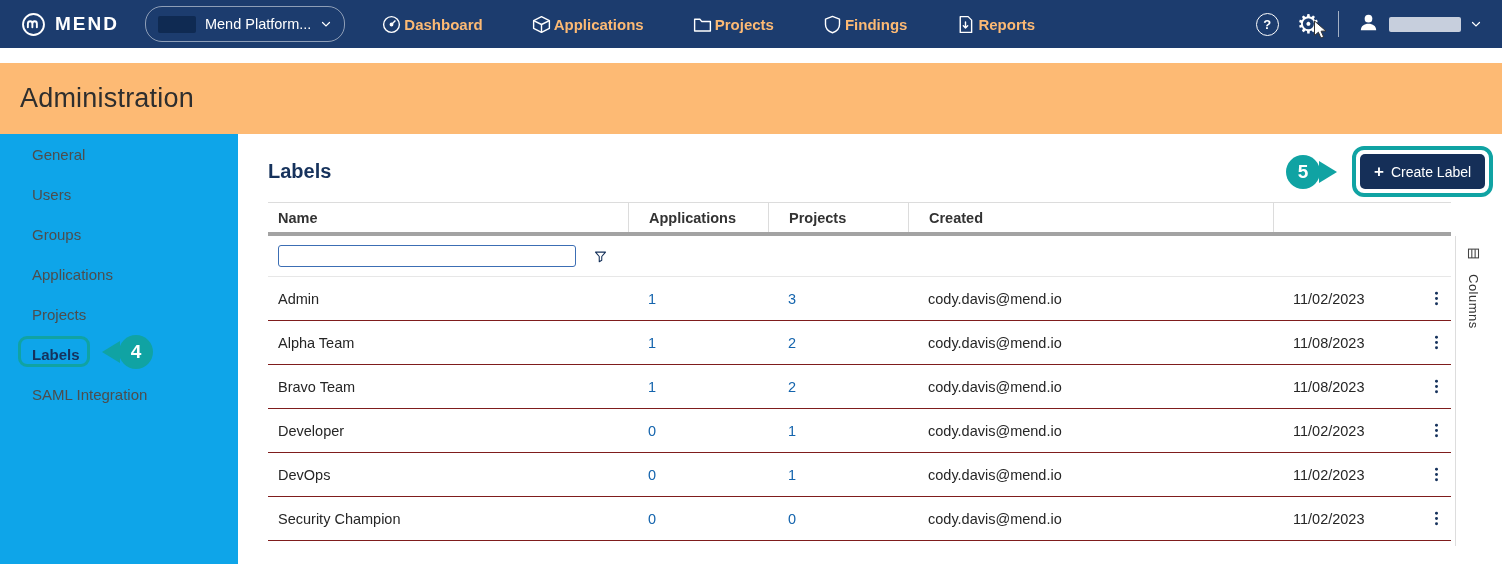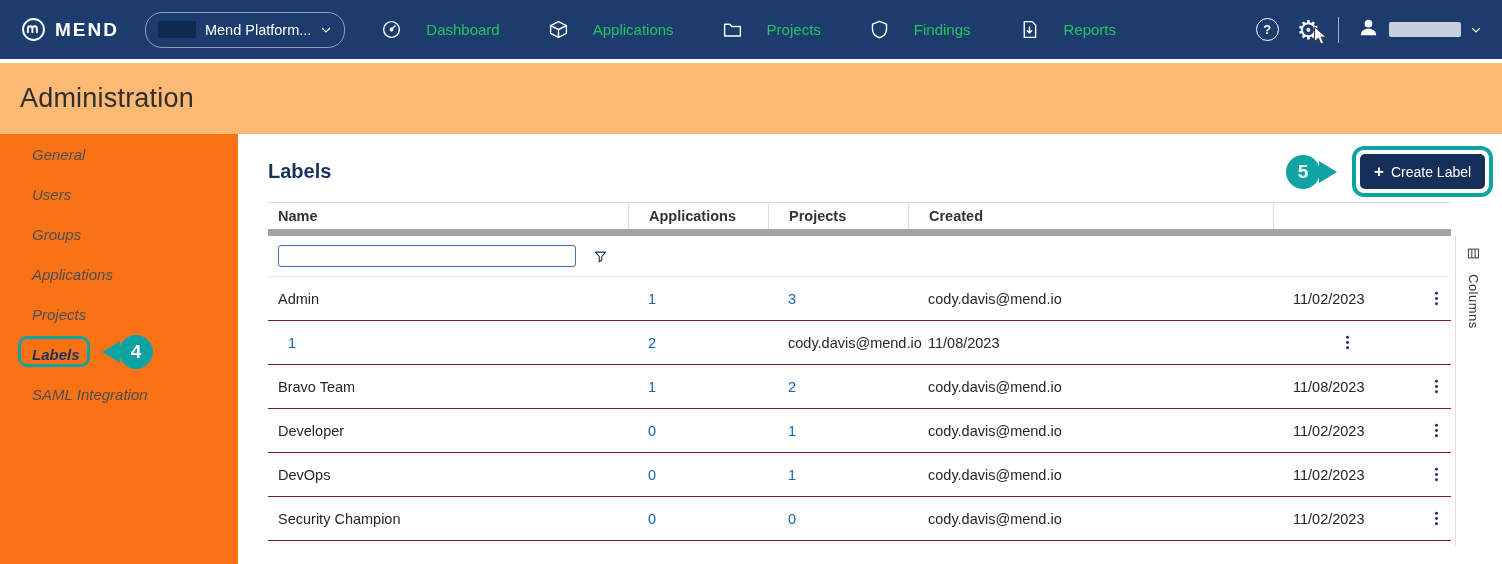--- a/index.html
+++ b/index.html
@@ -1,60 +1,60 @@
 <!DOCTYPE html>
 <html><head>
 <meta charset="utf-8">
 <style>
   * { margin:0; padding:0; box-sizing:border-box; }
   html,body { width:1502px; height:564px; background:#fff; font-family:"Liberation Sans", sans-serif; overflow:hidden; }
   .app { position:relative; width:1502px; height:564px; }
 
   
-  .navbar { position:absolute; top:0; left:0; right:0; height:59px; background:#1c3c6e; color:#fff;
+  .navbar { position:absolute; top:0; left:0; right:0; height:48px; background:#1c3c6e; color:#fff;
             display:flex; align-items:center; padding:0 20px; }
   .brand { display:flex; align-items:center; gap:8px; cursor:pointer; }
   .logo svg { display:block; }
   .brand-text { font-size:19px; font-weight:bold; letter-spacing:2px; }
   .org-dropdown { margin-left:26px; height:36px; display:flex; align-items:center; gap:9px;
                   border:1px solid rgba(255,255,255,.5); border-radius:17px; padding:0 12px; font-size:14.5px; cursor:pointer; }
   .redacted { display:inline-block; border-radius:2px; }
   .redacted-org { width:38px; height:17px; background:#0f2a52; }
   .chev svg { display:block; }
   .nav-items { display:flex; align-items:center; gap:48px; margin-left:36px; }
-  .nav-item { display:flex; align-items:center; gap:24px; color:#22c55e; text-decoration:none; font-size:15px; cursor:pointer; }
+  .nav-item { display:flex; align-items:center; gap:2px; color:#fdba74; text-decoration:none; font-size:15px; cursor:pointer;font-weight:bold; }
   .nicon svg { display:block; }
   .nav-right { margin-left:auto; display:flex; align-items:center; gap:18px; }
   .help-circle { width:23px; height:23px; border:1.6px solid #fff; border-radius:50%;
                  display:flex; align-items:center; justify-content:center; font-size:13px; font-weight:bold; }
   .help-btn, .gear-wrap { cursor:pointer; }
   .gear-wrap { position:relative; display:flex; align-items:center; }
   .gear { font-size:26px; line-height:1; }
   .cursor { position:absolute; right:-8px; top:9px; }
   .vdivider { width:1px; height:26px; background:rgba(255,255,255,.6); }
   .user-menu { display:flex; align-items:center; gap:9px; cursor:pointer; }
   .redacted-user { width:72px; height:15px; background:#c7cfdd; }
 
   
   .page-header { position:absolute; top:63px; left:0; right:0; height:71px; background:#fdba74;
                  display:flex; align-items:center; padding-left:20px; }
   .page-title { font-size:27px; font-weight:500; color:#2e2e2e; letter-spacing:.2px; }
 
   
-  .sidebar { position:absolute; top:134px; left:0; bottom:0; width:280px; background:#f97316; border-right:1px solid #e2e2e2;font-style:italic; }
+  .sidebar { position:absolute; top:134px; left:0; bottom:0; width:280px; background:#0ea5e9; border-right:1px solid #e2e2e2; }
   .sidebar-item { height:40px; display:flex; align-items:center; padding-left:32px; font-size:15px; color:#4d4d4d; cursor:pointer; }
   .sidebar-item.selected span { color:#16325c; font-weight:bold; }
 
   
   .main { position:absolute; top:134px; left:238px; right:0; bottom:0; background:#fff; }
   .labels-heading { position:absolute; top:26px; left:30px; font-size:20px; font-weight:bold; color:#16325c; }
 
   .table { position:absolute; top:68px; left:30px; width:1183px; font-size:14.5px; color:#262626; }
   .thead, .trow { display:grid; grid-template-columns:360px 140px 140px 365px 148px 30px; align-items:center; }
-  .thead { height:34px; border-top:1px solid #dcdcdc; border-bottom:7px solid #a3a3a3; font-weight:bold; color:#333; }
+  .thead { height:34px; border-top:1px solid #dcdcdc; border-bottom:4px solid #a3a3a3; font-weight:bold; color:#333; }
   .th { padding-left:20px; height:100%; display:flex; align-items:center; cursor:pointer; }
   .th-name { padding-left:10px; }
   .th + .th { border-left:1px solid #dcdcdc; }
   .filter-row { display:flex; align-items:center; height:41px; border-bottom:1px solid #e7e7e7; padding-left:10px; gap:17px; }
   .filter-input { width:298px; height:22px; border:1px solid #3c6eb4; border-radius:3px; font-size:13px; padding:0 6px;
                   outline:none; font-family:"Liberation Sans", sans-serif; }
   .funnel { display:flex; cursor:pointer; }
   .trow { height:44px; border-bottom:1px solid #7f1d1d; }
   .td { padding-left:20px; }
   .td-name { padding-left:10px; }
@@ -243,20 +243,21 @@
             <span class="kebab">
               <svg width="17" height="17" viewBox="0 0 24 24" fill="#16325c">
                 <circle cx="12" cy="4.5" r="2.1"></circle>
                 <circle cx="12" cy="12" r="2.1"></circle>
                 <circle cx="12" cy="19.5" r="2.1"></circle>
               </svg>
             </span>
           </div>
       </div>
       <div class="trow">
+        <div class="td td-name">Alpha Team</div>
         <div class="td"><span class="link">1</span></div>
         <div class="td"><span class="link">2</span></div>
         <div class="td">cody.davis@mend.io</div>
         <div class="td">11/08/2023</div>
         <div class="td td-actions">
             <span class="kebab">
               <svg width="17" height="17" viewBox="0 0 24 24" fill="#16325c">
                 <circle cx="12" cy="4.5" r="2.1"></circle>
                 <circle cx="12" cy="12" r="2.1"></circle>
                 <circle cx="12" cy="19.5" r="2.1"></circle>

